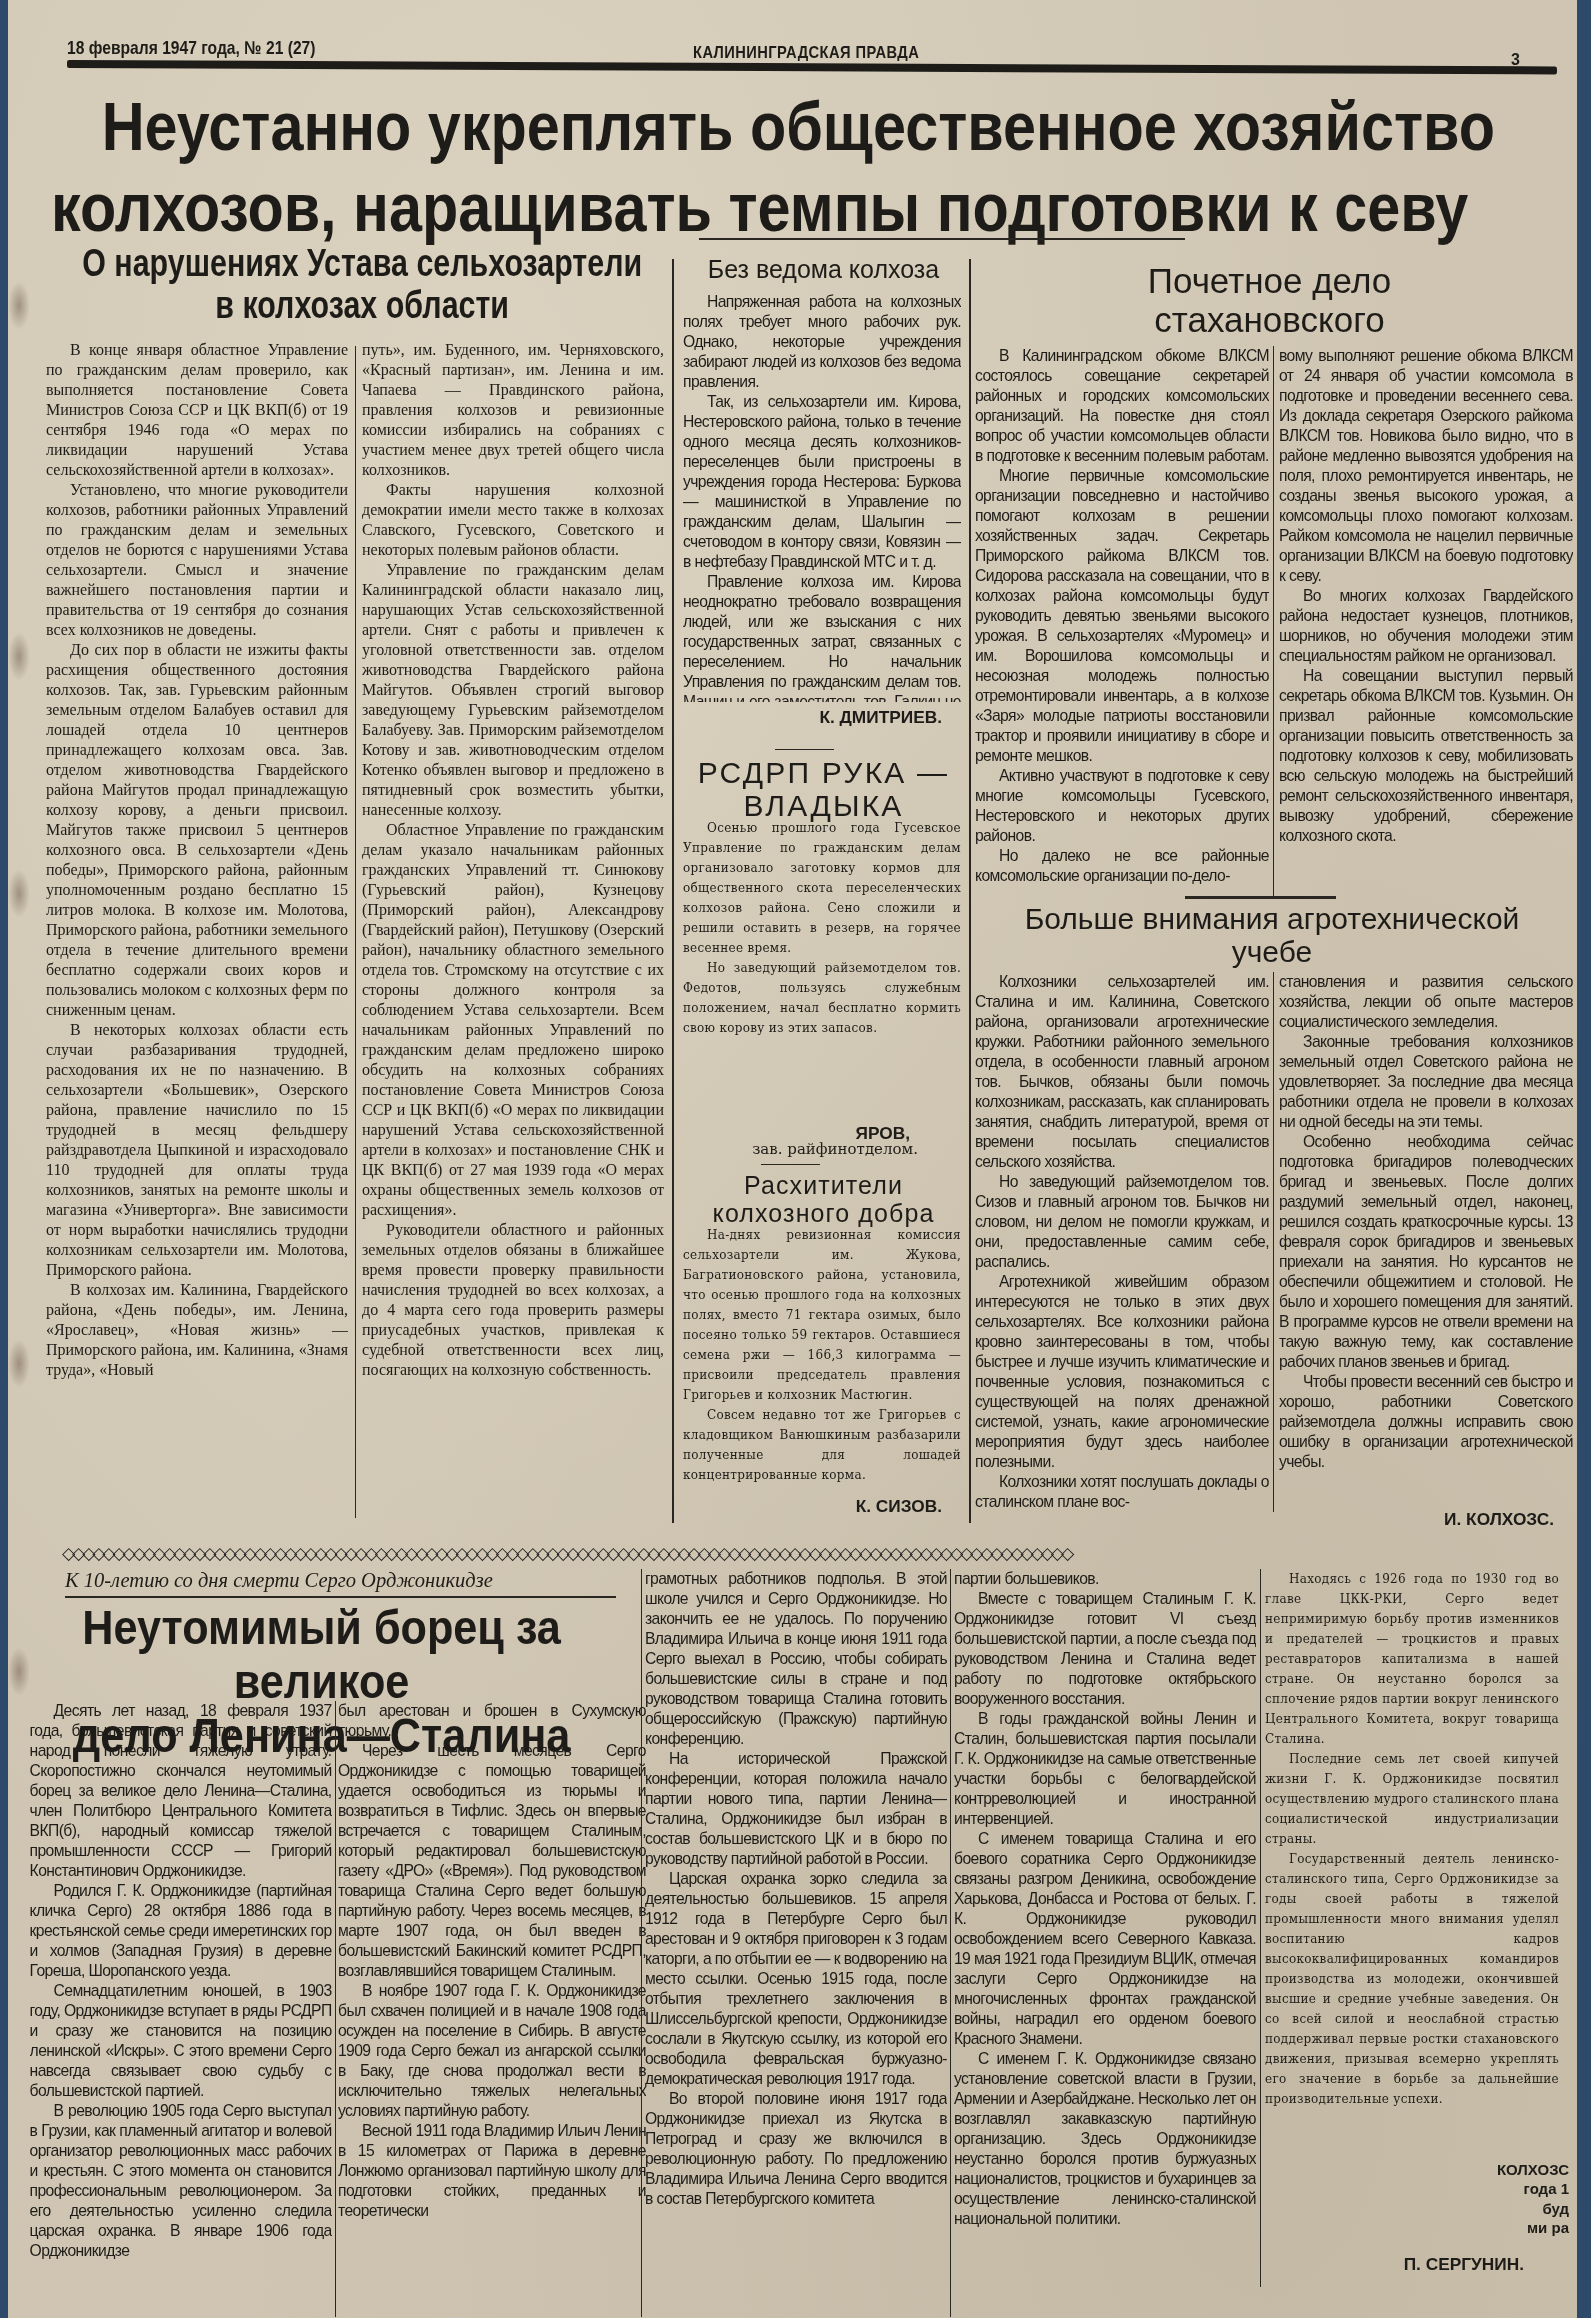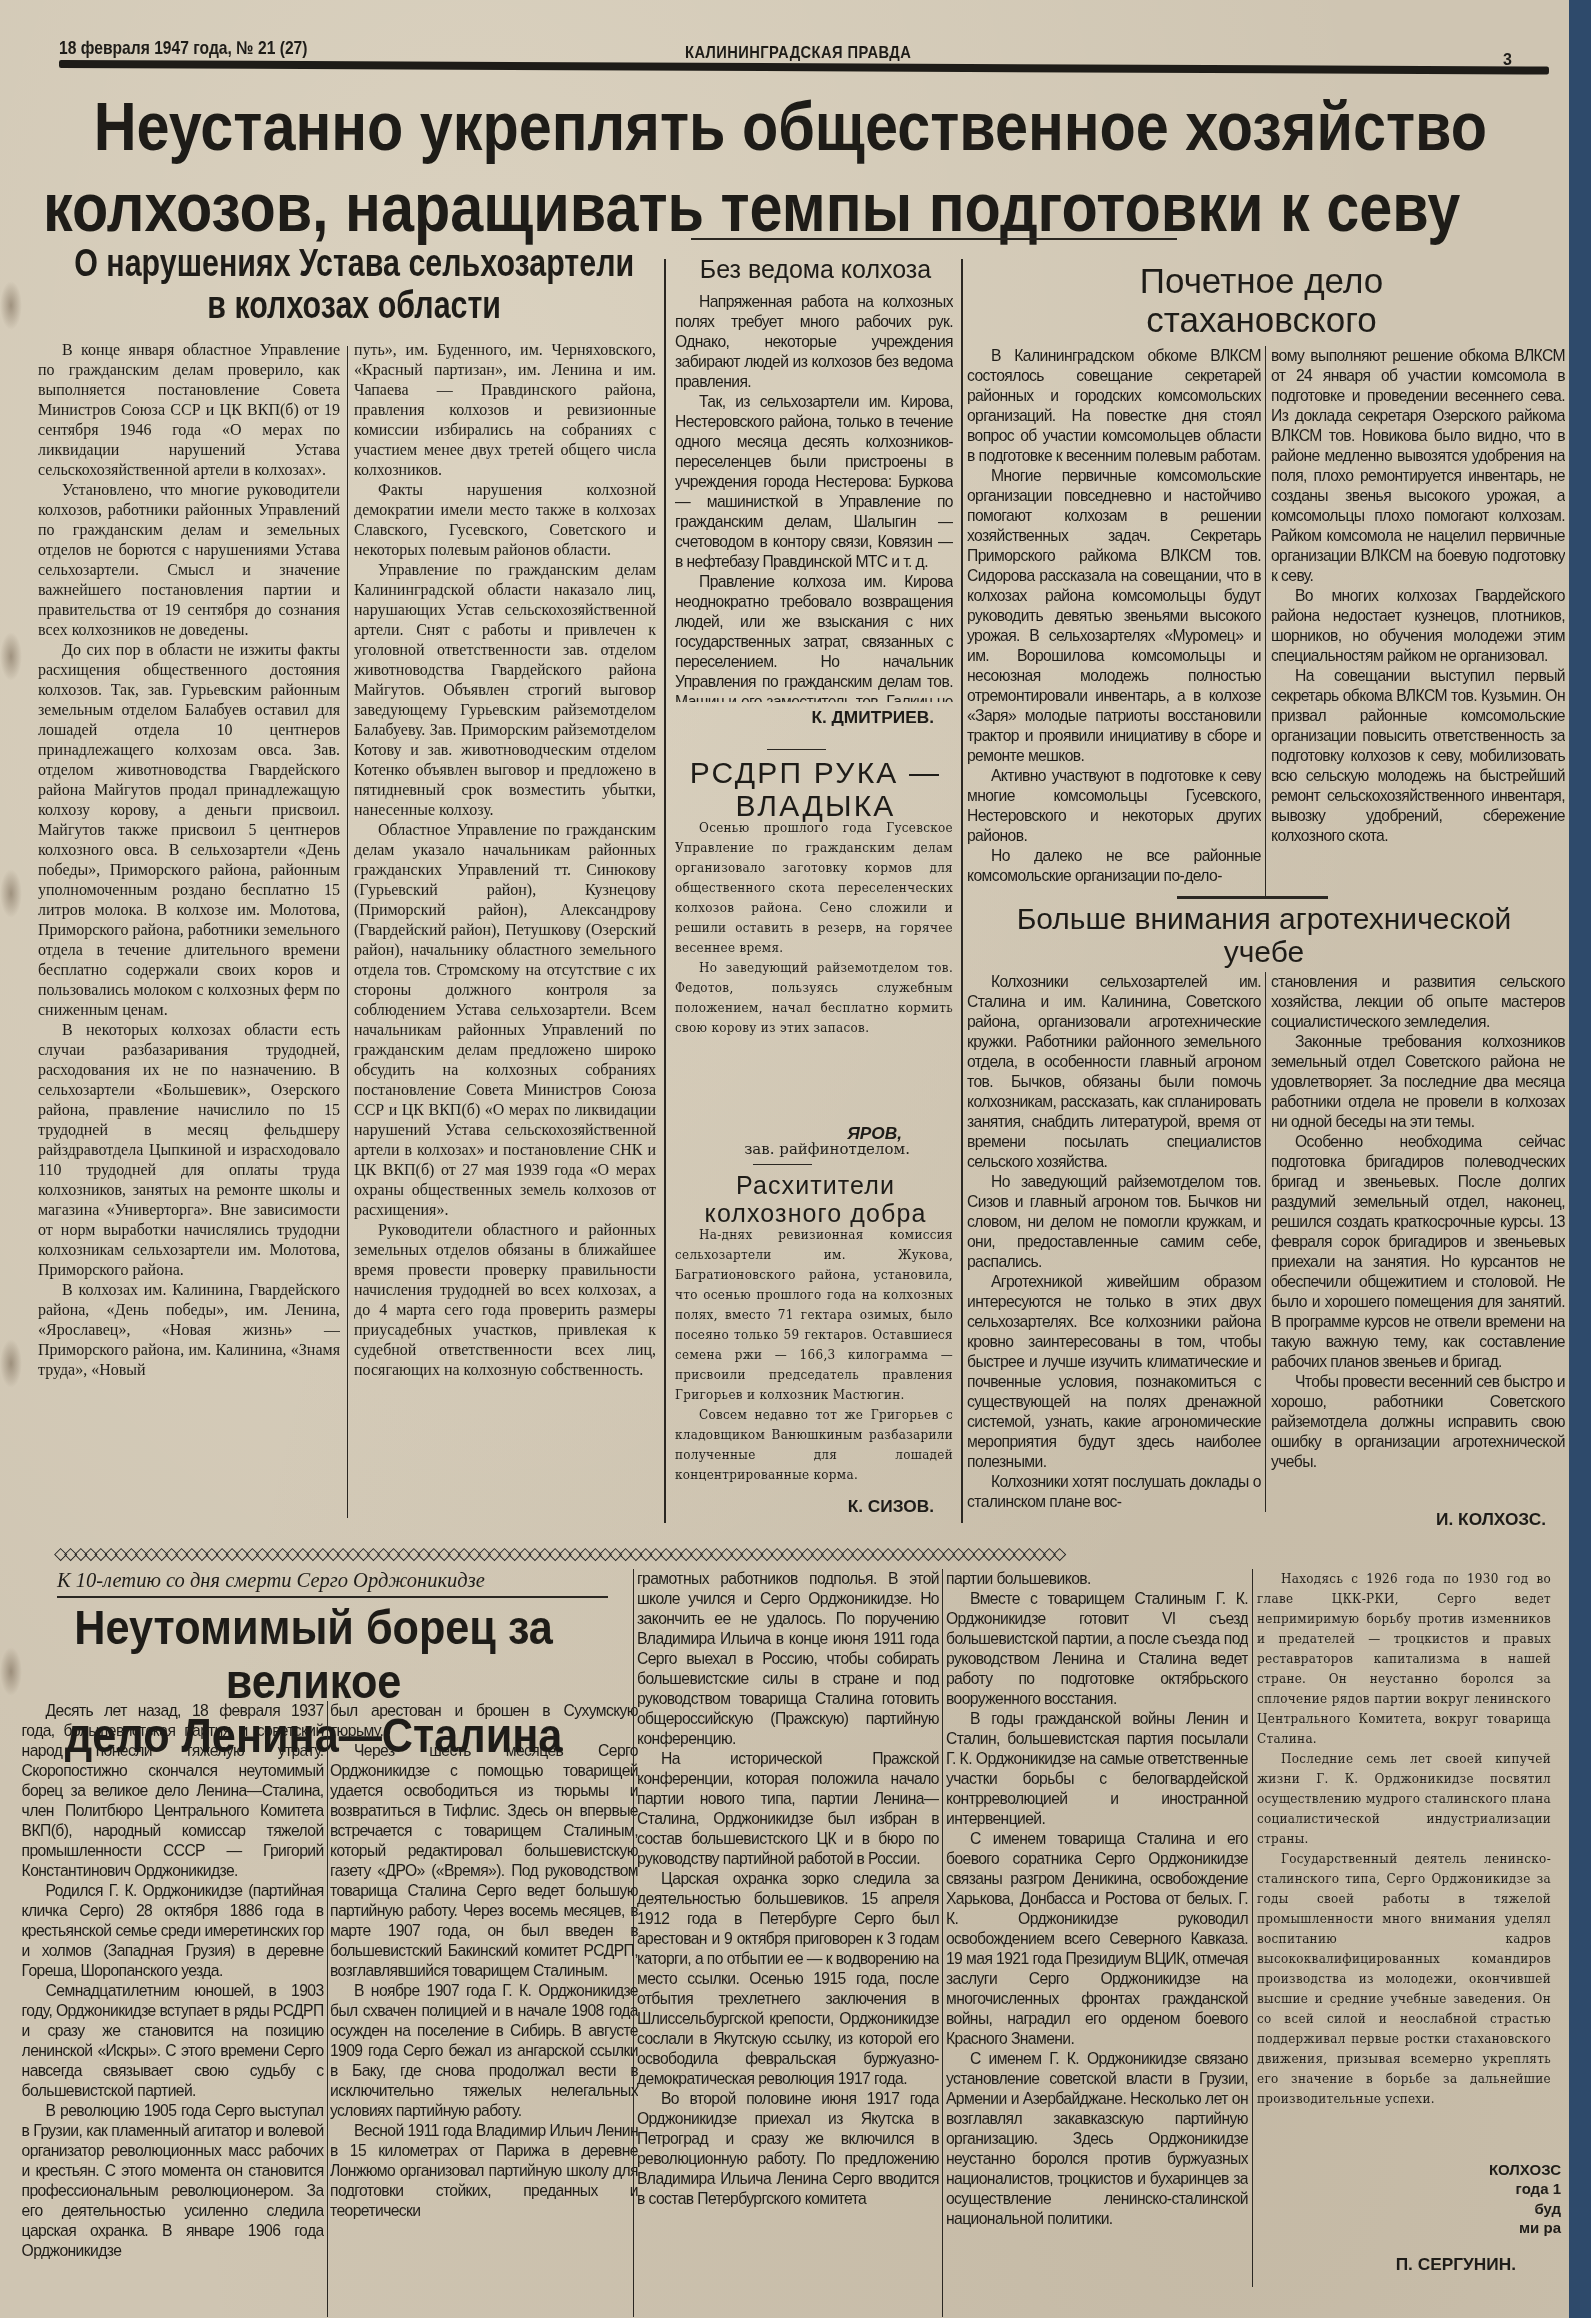--- a/index.html
+++ b/index.html
@@ -1,17 +1,17 @@
 <!DOCTYPE html>
 <html style="font-size:8.6px"><head>
 <meta charset="utf-8">
 <style>
   html,body{margin:0;padding:0;}
   body{width:1591px;height:2319px;background:#2e4a6b;overflow:hidden;position:relative;font-family:"DejaVu Serif",serif;color:#1e1c18;}
-  .paper{position:absolute;left:0;top:0;width:1569px;height:2319px;background:#cfc5b2;
+  .paper{position:absolute;left:8px;top:0;width:1569px;height:2319px;background:#cfc5b2;
     background-image:radial-gradient(ellipse at 30% 20%,rgba(255,250,235,0.25),transparent 60%),radial-gradient(ellipse at 80% 90%,rgba(120,100,70,0.12),transparent 60%);}
   .masthead{position:absolute;left:59px;top:32px;width:1453px;height:32px;}
   .mast-date{position:absolute;left:0;top:5.4px;font:bold 18.4px "Liberation Sans",sans-serif;transform:scaleX(.85);transform-origin:left;}
   .mast-title{position:absolute;left:626px;top:9.7px;font:bold 17.3px "Liberation Sans",sans-serif;transform:scaleX(.85);transform-origin:left;letter-spacing:0.5px;}
   .mast-page{position:absolute;right:0;top:19.4px;font:bold 16px "Liberation Sans",sans-serif;}
   .mast-rule{position:absolute;left:59px;top:60px;width:1490px;height:7.6px;background:#1e1c18;transform:rotate(.25deg);transform-origin:left;border-radius:2.2px;}
   .main-head{position:absolute;left:43px;top:86px;width:1512px;font:bold 69px "Liberation Sans Narrow","Liberation Sans",sans-serif;line-height:81px;}
   .main-head .l1{display:block;padding-left:59px;transform:scaleX(.86);transform-origin:left;white-space:nowrap;}
   .main-head .l2{display:block;transform:scaleX(.86);transform-origin:left;white-space:nowrap;}
   .hrule{position:absolute;height:2.2px;background:#2a2722;}
@@ -78,21 +78,21 @@
 
   <div class="art-head" style="left:675px;top:756px;width:281px;font-size:30px;font-weight:normal;letter-spacing:2.2px;">
     <div>РСДРП РУКА —</div>
     <div>ВЛАДЫКА</div>
   </div>
   <div class="col mono" style="left:675px;top:818px;width:278px;height:286px;">
     <p>Осенью прошлого года Гусевское Управление по гражданским делам организовало заготовку кормов для общественного скота переселенческих колхозов района. Сено сложили и решили оставить в резерв, на горячее весеннее время.</p>
     <p>Но заведующий райземотделом тов. Федотов, пользуясь служебным положением, начал бесплатно кормить свою корову из этих запасов.</p>
 
   </div>
-  <div class="sig" style="left:675px;top:1123px;width:227px;font-style:italic;">ЯРОВ,</div>
+  <div class="sig" style="left:675px;top:1123px;width:227px;">ЯРОВ,</div>
   <div class="sig-sub" style="left:675px;top:1140px;width:235px;">зав. райфинотделом.</div>
   <div class="hrule" style="left:753px;top:1164px;width:59px;height:1.1px;"></div>
 
   <div class="art-head" style="left:675px;top:1172px;width:281px;font-size:25px;font-weight:normal;letter-spacing:1.1px;">
     <div>Расхитители</div>
     <div>колхозного добра</div>
   </div>
   <div class="col mono" style="left:675px;top:1225px;width:278px;height:259px;">
     <p>На-днях ревизионная комиссия сельхозартели им. Жукова, Багратионовского района, установила, что осенью прошлого года на колхозных полях, вместо 71 гектара озимых, было посеяно только 59 гектаров. Оставшиеся семена ржи — 166,3 килограмма — присвоили председатель правления Григорьев и колхозник Мастюгин.</p>
     <p>Совсем недавно тот же Григорьев с кладовщиком Ванюшкиным разбазарили полученные для лошадей концентрированные корма.</p>

